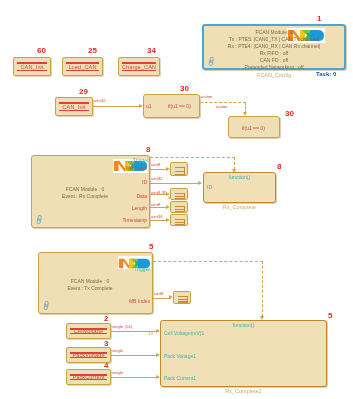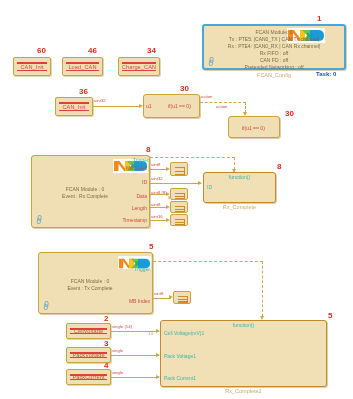--- a/index.html
+++ b/index.html
@@ -108,35 +108,35 @@
     <span class="bar b2"></span>
     <span class="lbl">CAN_Init</span>
   </div>
   <div class="tag" style="left:37px;top:47px;">60</div>
 
   <div class="barblk" style="left:62px;top:57px;width:41px;height:19px;">
     <span class="bar b1"></span>
     <span class="bar b2"></span>
     <span class="lbl">Load_CAN</span>
   </div>
-  <div class="tag" style="left:88px;top:47px;">46</div>
+  <div class="tag" style="left:88px;top:47px;">25</div>
 
   <div class="barblk" style="left:118px;top:57px;width:42px;height:19px;">
     <span class="bar b1"></span>
     <span class="bar b2"></span>
     <span class="lbl">Charge_CAN</span>
   </div>
   <div class="tag" style="left:147px;top:47px;">34</div>
 
   <div class="barblk" style="left:55px;top:97px;width:38px;height:19px;">
     <span class="bar b1"></span>
     <span class="bar b2"></span>
     <span class="lbl">CAN_Init</span>
   </div>
-  <div class="tag" style="left:79px;top:88px;">36</div>
+  <div class="tag" style="left:79px;top:88px;">29</div>
   <div class="sig" style="left:94px;top:99px;">uint32</div>
 
   <div class="wire h" style="left:93px;top:106px;width:48px;"></div>
   <div class="arrow" style="left:139px;top:103.5px;"></div>
 
   <div class="blk" style="left:143px;top:94px;width:57px;height:24px;">
     <div class="port" style="left:2px;top:8px;">u1</div>
     <div class="port" style="left:24px;top:8px;">if(u1 == 0)</div>
   </div>
   <div class="tag" style="left:180px;top:85px;">30</div>

